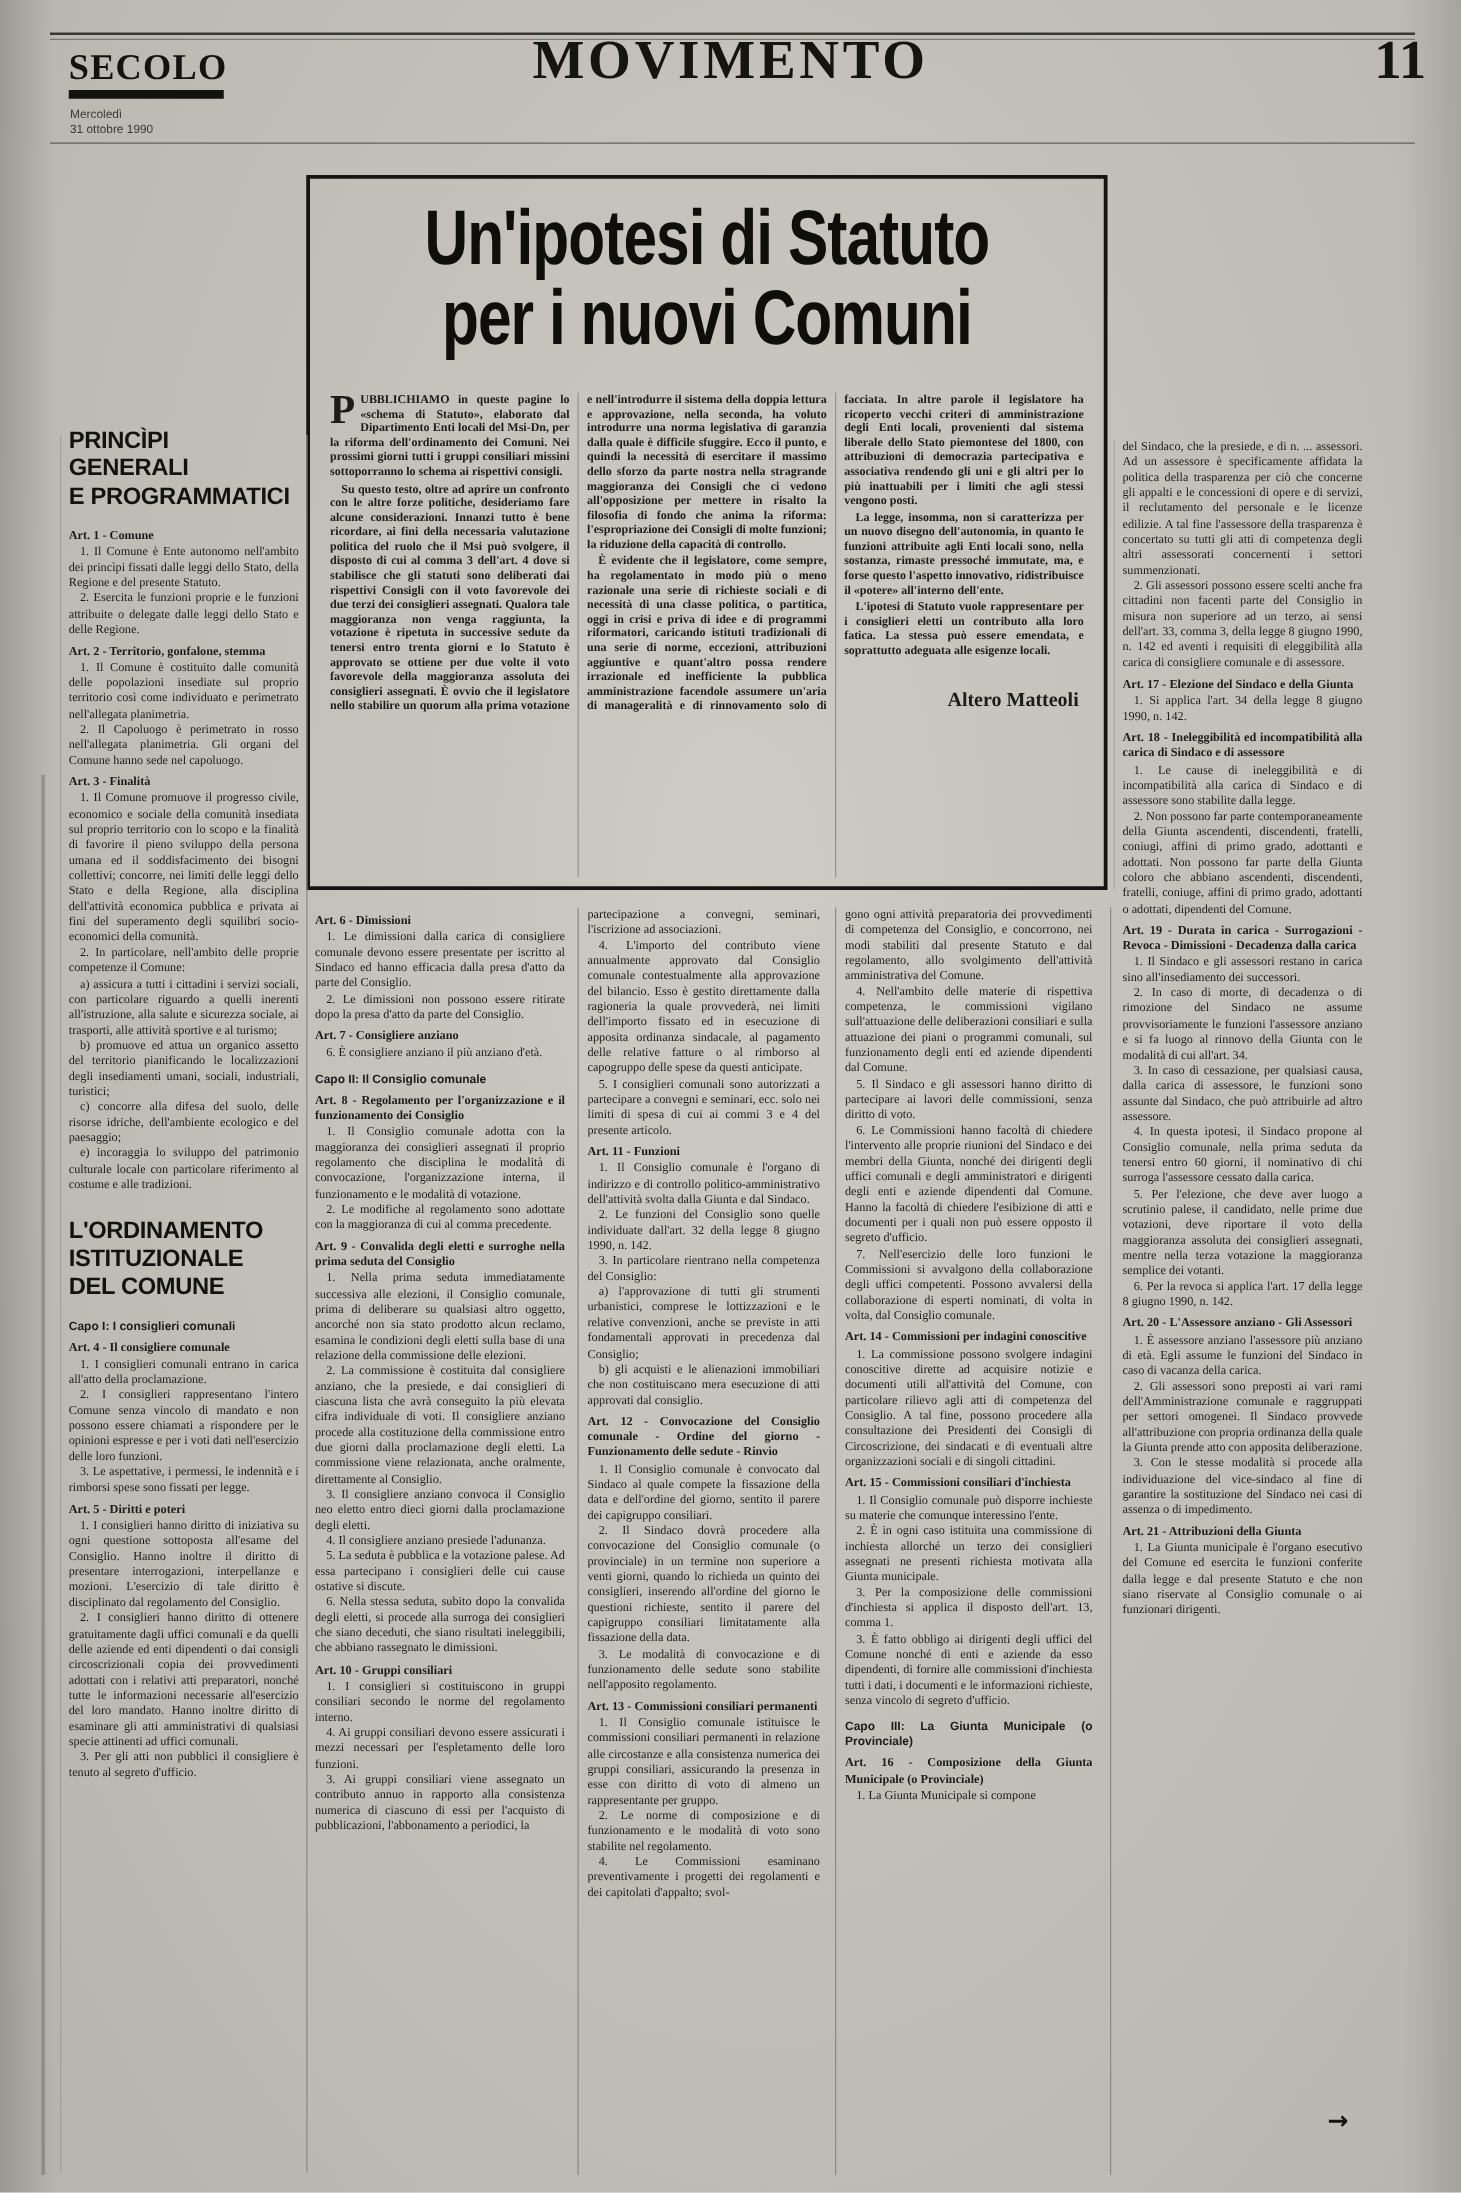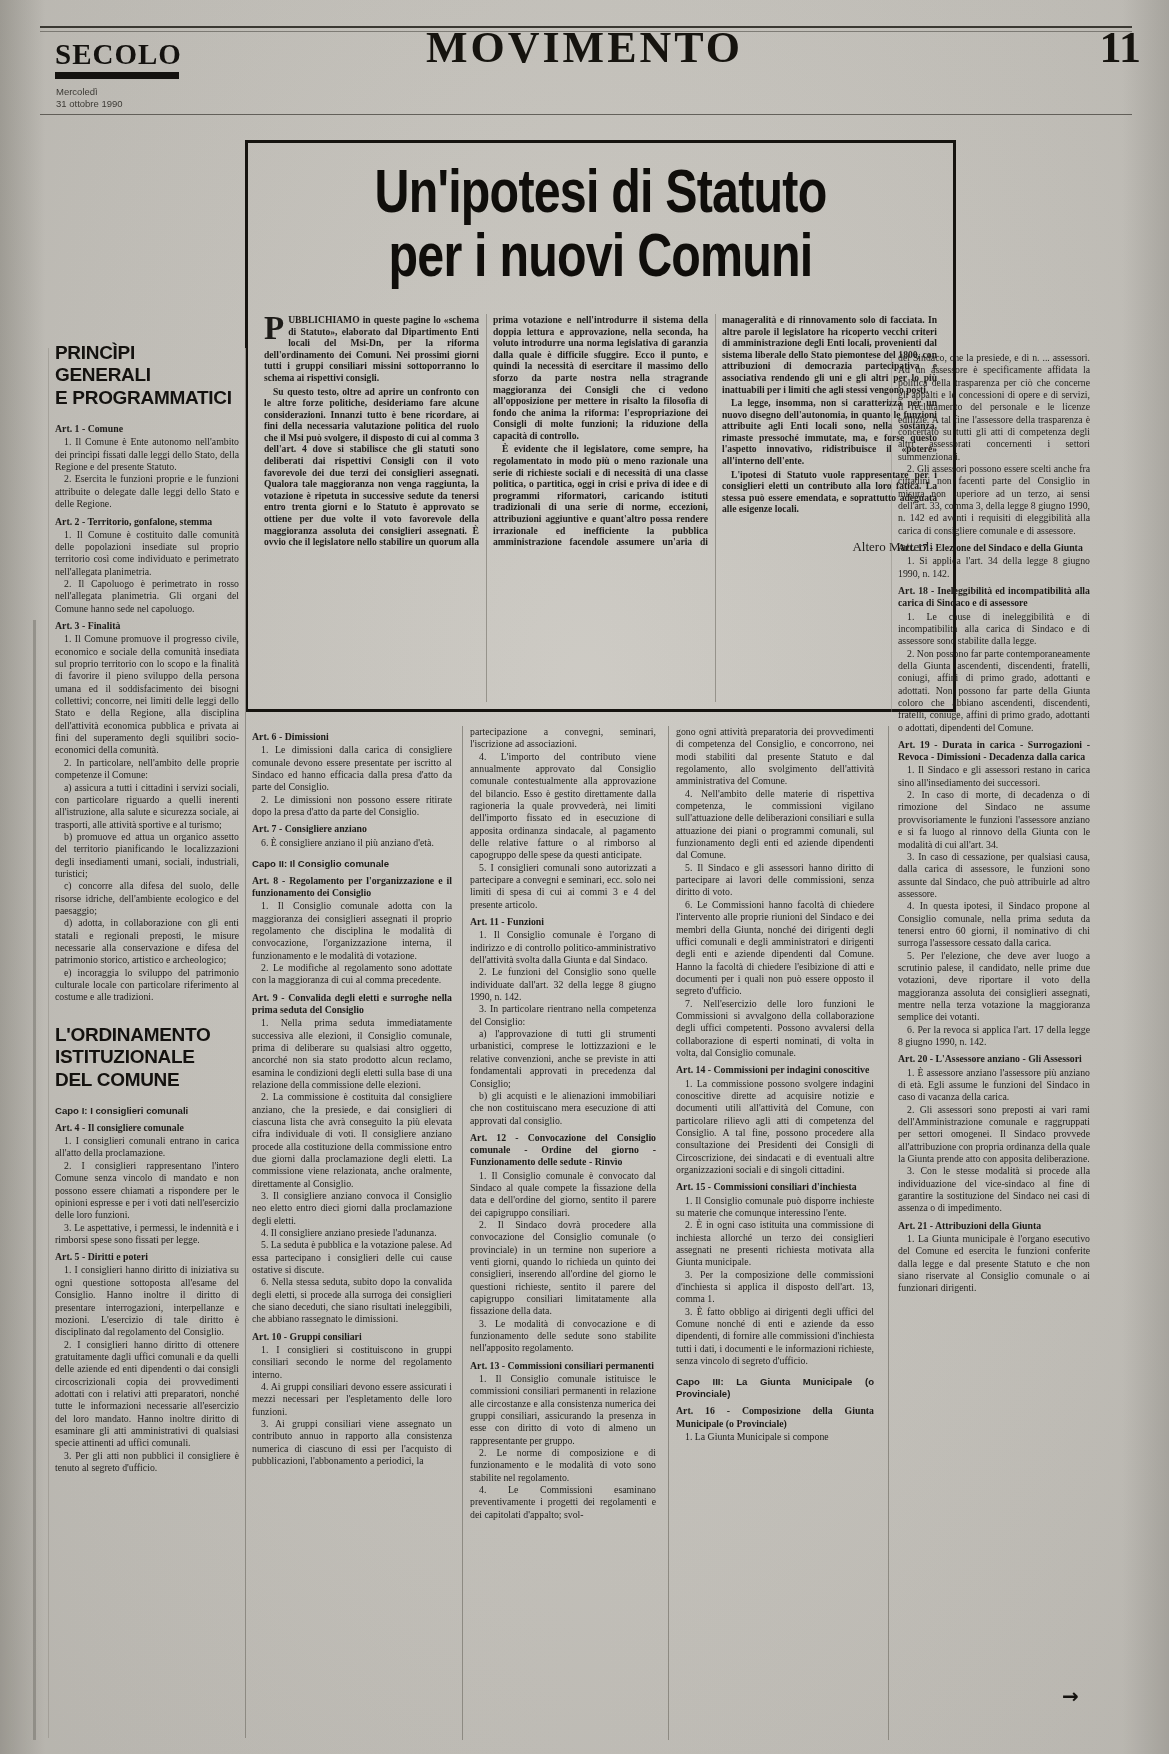--- a/index.html
+++ b/index.html
@@ -15,29 +15,29 @@
 
   
   .masthead{position:absolute;left:55px;top:40px;font:bold 29px/1 "Liberation Serif",serif;letter-spacing:1px;color:#14120f;text-align:center;}
   .masthead-bar{position:absolute;left:55px;top:72px;width:124px;height:7px;background:#14120f;}
   .dateline{position:absolute;left:56px;top:86px;font:9.5px/1.25 "Liberation Sans",sans-serif;color:#3c3a35;}
   .section-title{position:absolute;left:0;right:0;top:26px;text-align:center;
     font:bold 44px/1 "Liberation Serif",serif;letter-spacing:3px;color:#16140f;}
   .page-num{position:absolute;right:28px;top:26px;font:bold 44px/1 "Liberation Serif",serif;color:#16140f;}
 
   
-  .box{position:absolute;left:245px;top:140px;width:711px;height:572px;border:3px solid #161410;box-sizing:border-box;padding:10px 16px 0;}
+  .box{position:absolute;left:245px;top:140px;width:641px;height:572px;border:3px solid #161410;box-sizing:border-box;padding:10px 16px 0;}
   .headline{margin-top:6px;text-align:center;font-family:"Liberation Sans",sans-serif;font-weight:bold;color:#100e0b;}
   .headline .hl{font-size:62px;line-height:1.04;letter-spacing:-1px;transform:scaleX(.78);transform-origin:50% 50%;white-space:nowrap;}
   .intro{margin-top:26px;height:388px;overflow:hidden;column-count:3;column-gap:14px;column-rule:1px solid #96938b;
     font-weight:bold;font-size:9.6px;line-height:1.21;text-align:justify;}
   .intro .para{margin:0 0 2px;text-indent:9px;}
   .intro .para.lead{text-indent:0;}
   .dropcap{float:left;font:bold 33px/25px "Liberation Serif",serif;margin:2px 4px 0 0;}
-  .sig{text-align:right;font-weight:normal;font-size:13px;margin:24px 4px 0 0;}
+  .sig{text-align:right;font-weight:bold;font-size:16px;margin:24px 4px 0 0;}
 
   
   .tcol{position:absolute;overflow:hidden;font-size:9.8px;line-height:1.26;text-align:justify;}
   .tcol .para{margin:0;text-indent:9px;}
   .tcol .para.cont{text-indent:0;}
   .art-head{font:bold 9.8px/1.25 "Liberation Serif",serif;margin:5px 0 1px;text-indent:0;}
   .kicker{font:bold 9.6px/1.25 "Liberation Sans",sans-serif;margin:9px 0 2px;}
   .side-title{font:bold 19px/1.18 "Liberation Sans",sans-serif;letter-spacing:-.3px;color:#14120f;
     white-space:pre-line;margin:0 0 14px;}
   .side-title.second{margin-top:20px;}
@@ -76,21 +76,20 @@
         <p class="para">2. Esercita le funzioni proprie e le funzioni attribuite o delegate dalle leggi dello Stato e delle Regione.</p>
         <h4 class="art-head">Art. 2 - Territorio, gonfalone, stemma</h4>
         <p class="para">1. Il Comune è costituito dalle comunità delle popolazioni insediate sul proprio territorio così come individuato e perimetrato nell'allegata planimetria.</p>
         <p class="para">2. Il Capoluogo è perimetrato in rosso nell'allegata planimetria. Gli organi del Comune hanno sede nel capoluogo.</p>
         <h4 class="art-head">Art. 3 - Finalità</h4>
         <p class="para">1. Il Comune promuove il progresso civile, economico e sociale della comunità insediata sul proprio territorio con lo scopo e la finalità di favorire il pieno sviluppo della persona umana ed il soddisfacimento dei bisogni collettivi; concorre, nei limiti delle leggi dello Stato e della Regione, alla disciplina dell'attività economica pubblica e privata ai fini del superamento degli squilibri socio-economici della comunità.</p>
         <p class="para">2. In particolare, nell'ambito delle proprie competenze il Comune:</p>
         <p class="para">a) assicura a tutti i cittadini i servizi sociali, con particolare riguardo a quelli inerenti all'istruzione, alla salute e sicurezza sociale, ai trasporti, alle attività sportive e al turismo;</p>
         <p class="para">b) promuove ed attua un organico assetto del territorio pianificando le localizzazioni degli insediamenti umani, sociali, industriali, turistici;</p>
         <p class="para">c) concorre alla difesa del suolo, delle risorse idriche, dell'ambiente ecologico e del paesaggio;</p>
-        <p class="para">d) adotta, in collaborazione con gli enti statali e regionali preposti, le misure necessarie alla conservazione e difesa del patrimonio storico, artistico e archeologico;</p>
         <p class="para">e) incoraggia lo sviluppo del patrimonio culturale locale con particolare riferimento al costume e alle tradizioni.</p>
       </div>
     <h2 class="side-title second">L'ORDINAMENTO
 ISTITUZIONALE
 DEL COMUNE</h2>
     <div>
         <h5 class="kicker">Capo I: I consiglieri comunali</h5>
         <h4 class="art-head">Art. 4 - Il consigliere comunale</h4>
         <p class="para">1. I consiglieri comunali entrano in carica all'atto della proclamazione.</p>
         <p class="para">2. I consiglieri rappresentano l'intero Comune senza vincolo di mandato e non possono essere chiamati a rispondere per le opinioni espresse e per i voti dati nell'esercizio delle loro funzioni.</p>

